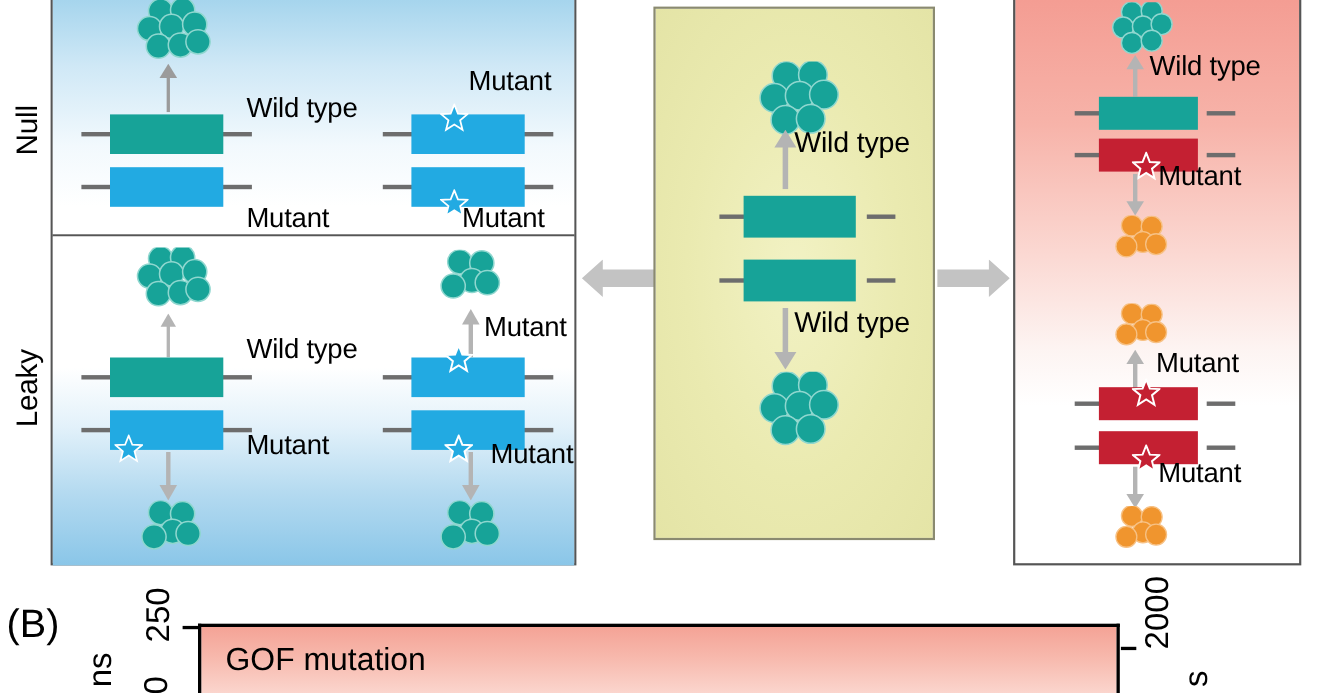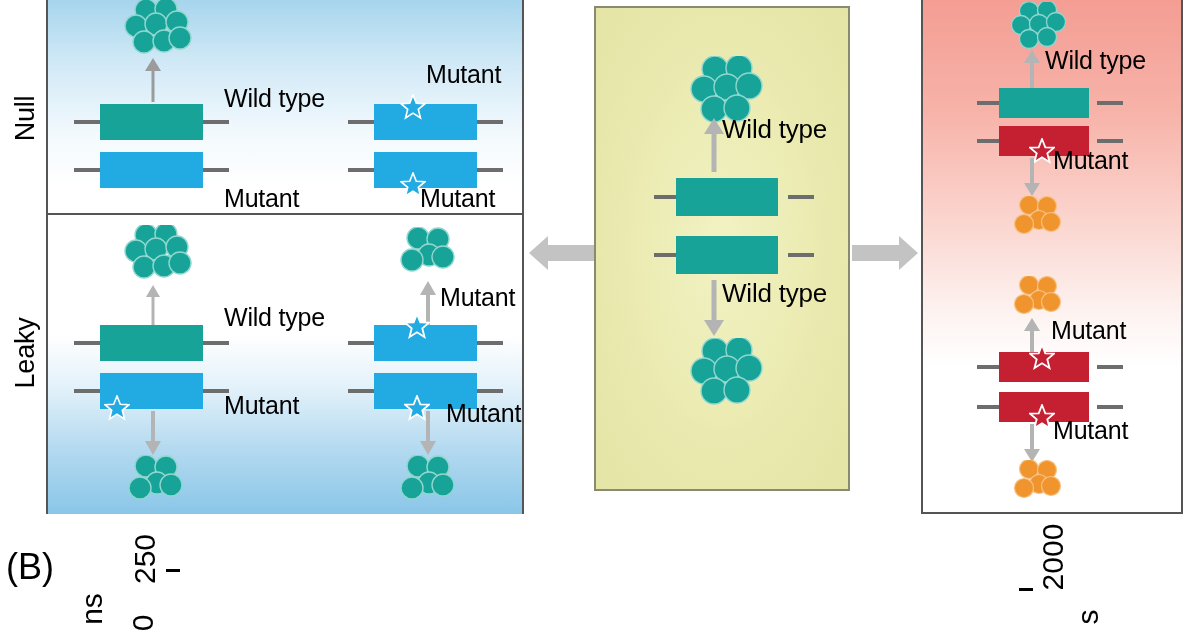--- a/index.html
+++ b/index.html
@@ -424,20 +424,23 @@
     <div class="rot90" style="text-align:center;font-size:30px;">ns</div>
   </div>
   <div class="abs" style="left:115px;top:542px;width:60px;height:60px;">
     <div class="rot90" style="text-align:center;font-size:30px;">250</div>
   </div>
   <div class="abs" style="left:118px;top:606px;width:50px;height:40px;">
     <div class="rot90" style="text-align:center;font-size:30px;">0</div>
   </div>
   <div class="tick" style="left:166px;top:569px;"></div>
 
+  <div class="gofbar">
+    <div class="gofbar-text">GOF mutation</div>
+  </div>
 
   <div class="tick" style="left:1019px;top:588px;"></div>
   <div class="abs" style="left:1008px;top:540px;width:90px;height:100px;">
     <div class="rot90" style="text-align:center;font-size:30px;">2000</div>
   </div>
   <div class="abs" style="left:1058px;top:600px;width:60px;height:40px;">
     <div class="rot90" style="text-align:center;font-size:30px;">s</div>
   </div>
 
 </div>

